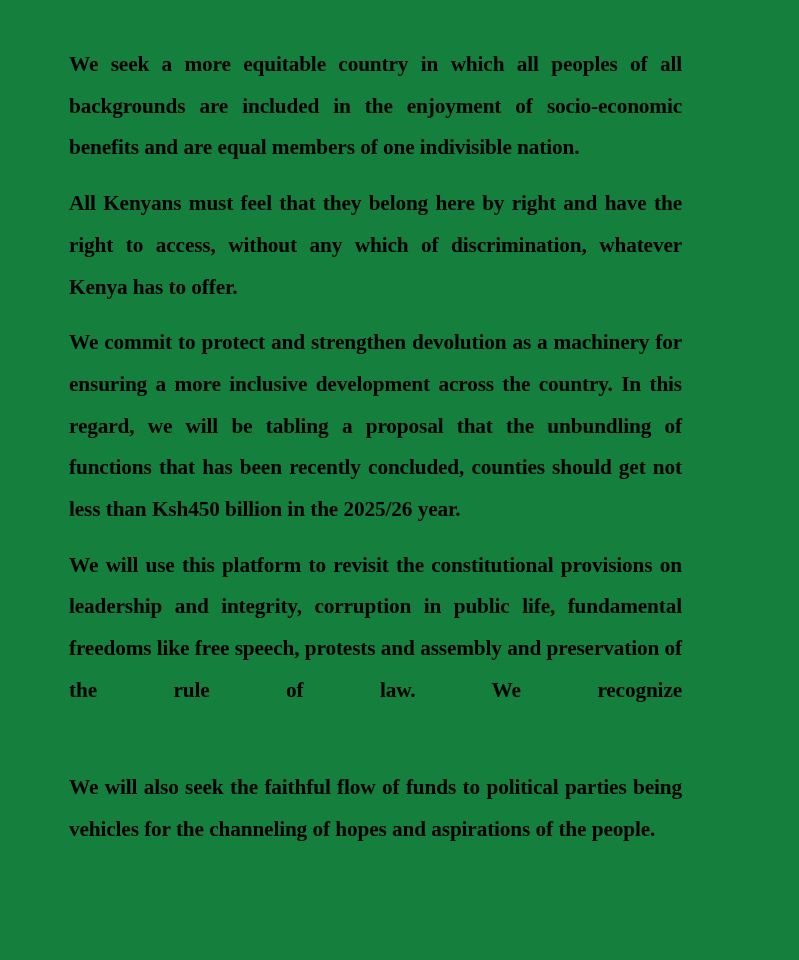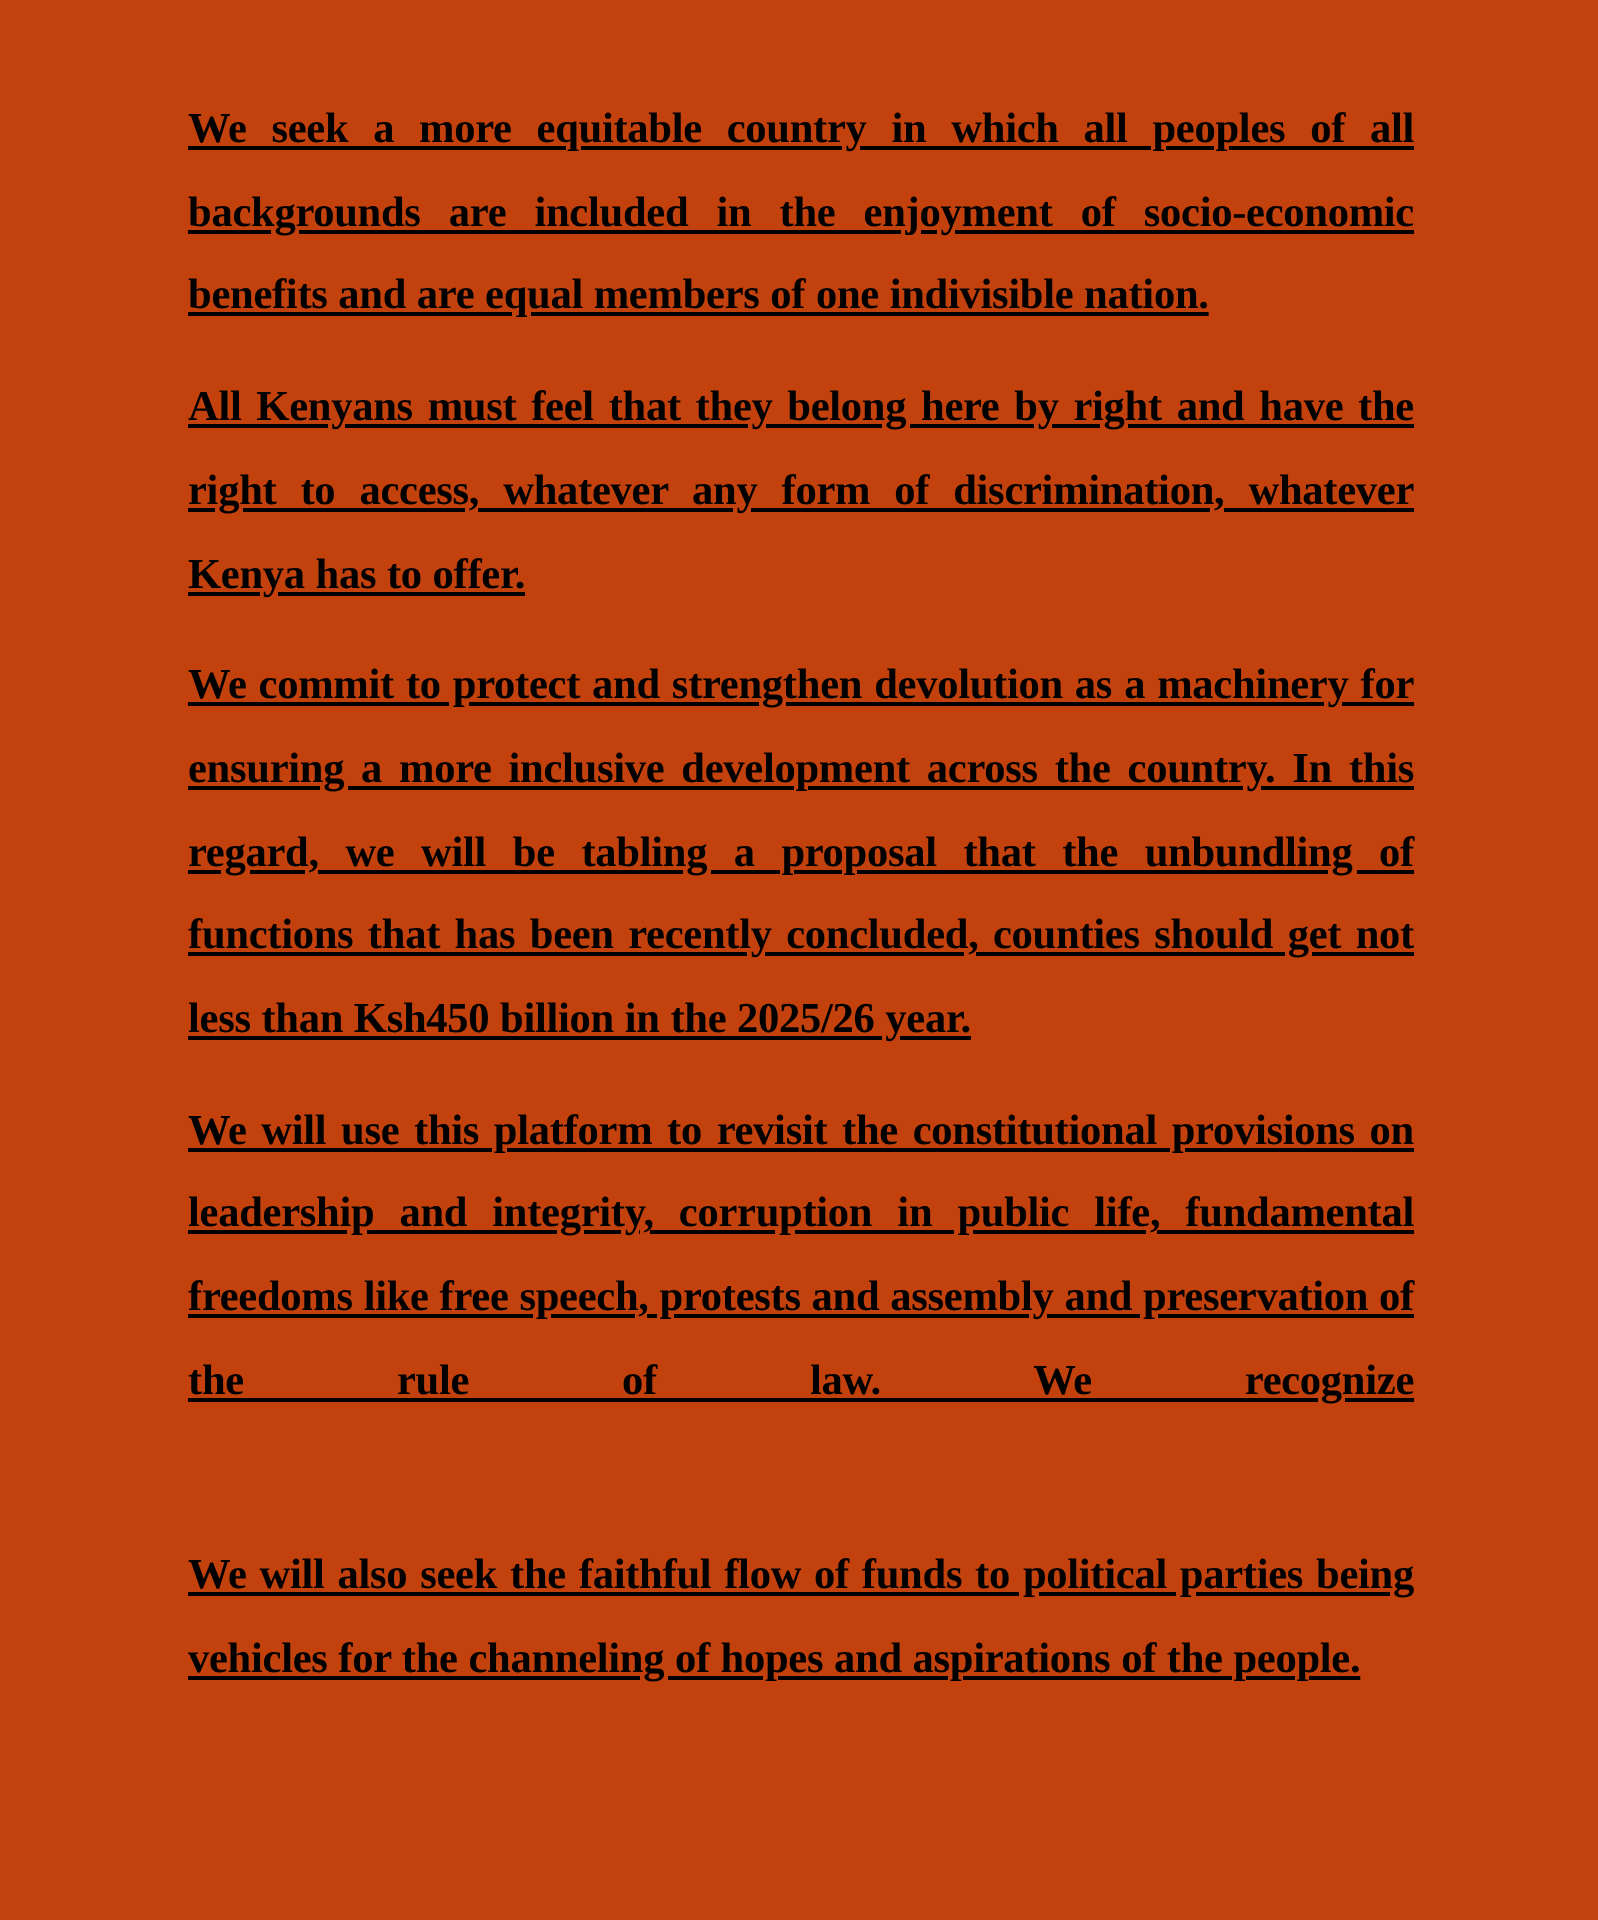--- a/index.html
+++ b/index.html
@@ -11,25 +11,24 @@
     width: 799px;
     height: 960px;
     background: #ffffff;
     font-family: "Liberation Serif", "DejaVu Serif", serif;
     overflow: hidden;
   }
 
   .page {
     width: 799px;
     height: 960px;
-    background: #c2410c;
+    background: #15803d;
     box-sizing: border-box;
-    padding: 44px 93px 0 94px;
+    padding: 44px 93px 0 69px;
     position: relative;
-    text-decoration: underline;
   }
 
   .doc-body {
     width: 613px;
   }
 
   .para {
     margin: 0 0 14px 0;
     padding: 0;
     color: #000000;
@@ -56,21 +55,21 @@
   }
 </style>
 </head>
 <body>
 
 <div class="page">
   <div class="doc-body">
 
     <p class="para">We seek a more equitable country in which all peoples of all backgrounds are included in the enjoyment of socio-economic benefits and are equal members of one indivisible nation.</p>
 
-    <p class="para">All Kenyans must feel that they belong here by right and have the right to access, whatever any form of discrimination, whatever Kenya has to offer.</p>
+    <p class="para">All Kenyans must feel that they belong here by right and have the right to access, without any which of discrimination, whatever Kenya has to offer.</p>
 
     <p class="para">We commit to protect and strengthen devolution as a machinery for ensuring a more inclusive development across the country. In this regard, we will be tabling a proposal that the unbundling of functions that has been recently concluded, counties should get not less than Ksh450 billion in the 2025/26 year.</p>
 
     <p class="para clipped-last">We will use this platform to revisit the constitutional provisions on leadership and integrity, corruption in public life, fundamental freedoms like free speech, protests and assembly and preservation of the rule of law. We recognize</p>
 
     <p class="para">We will also seek the faithful flow of funds to political parties being vehicles for the channeling of hopes and aspirations of the people.</p>
 
   </div>
 </div>
 

